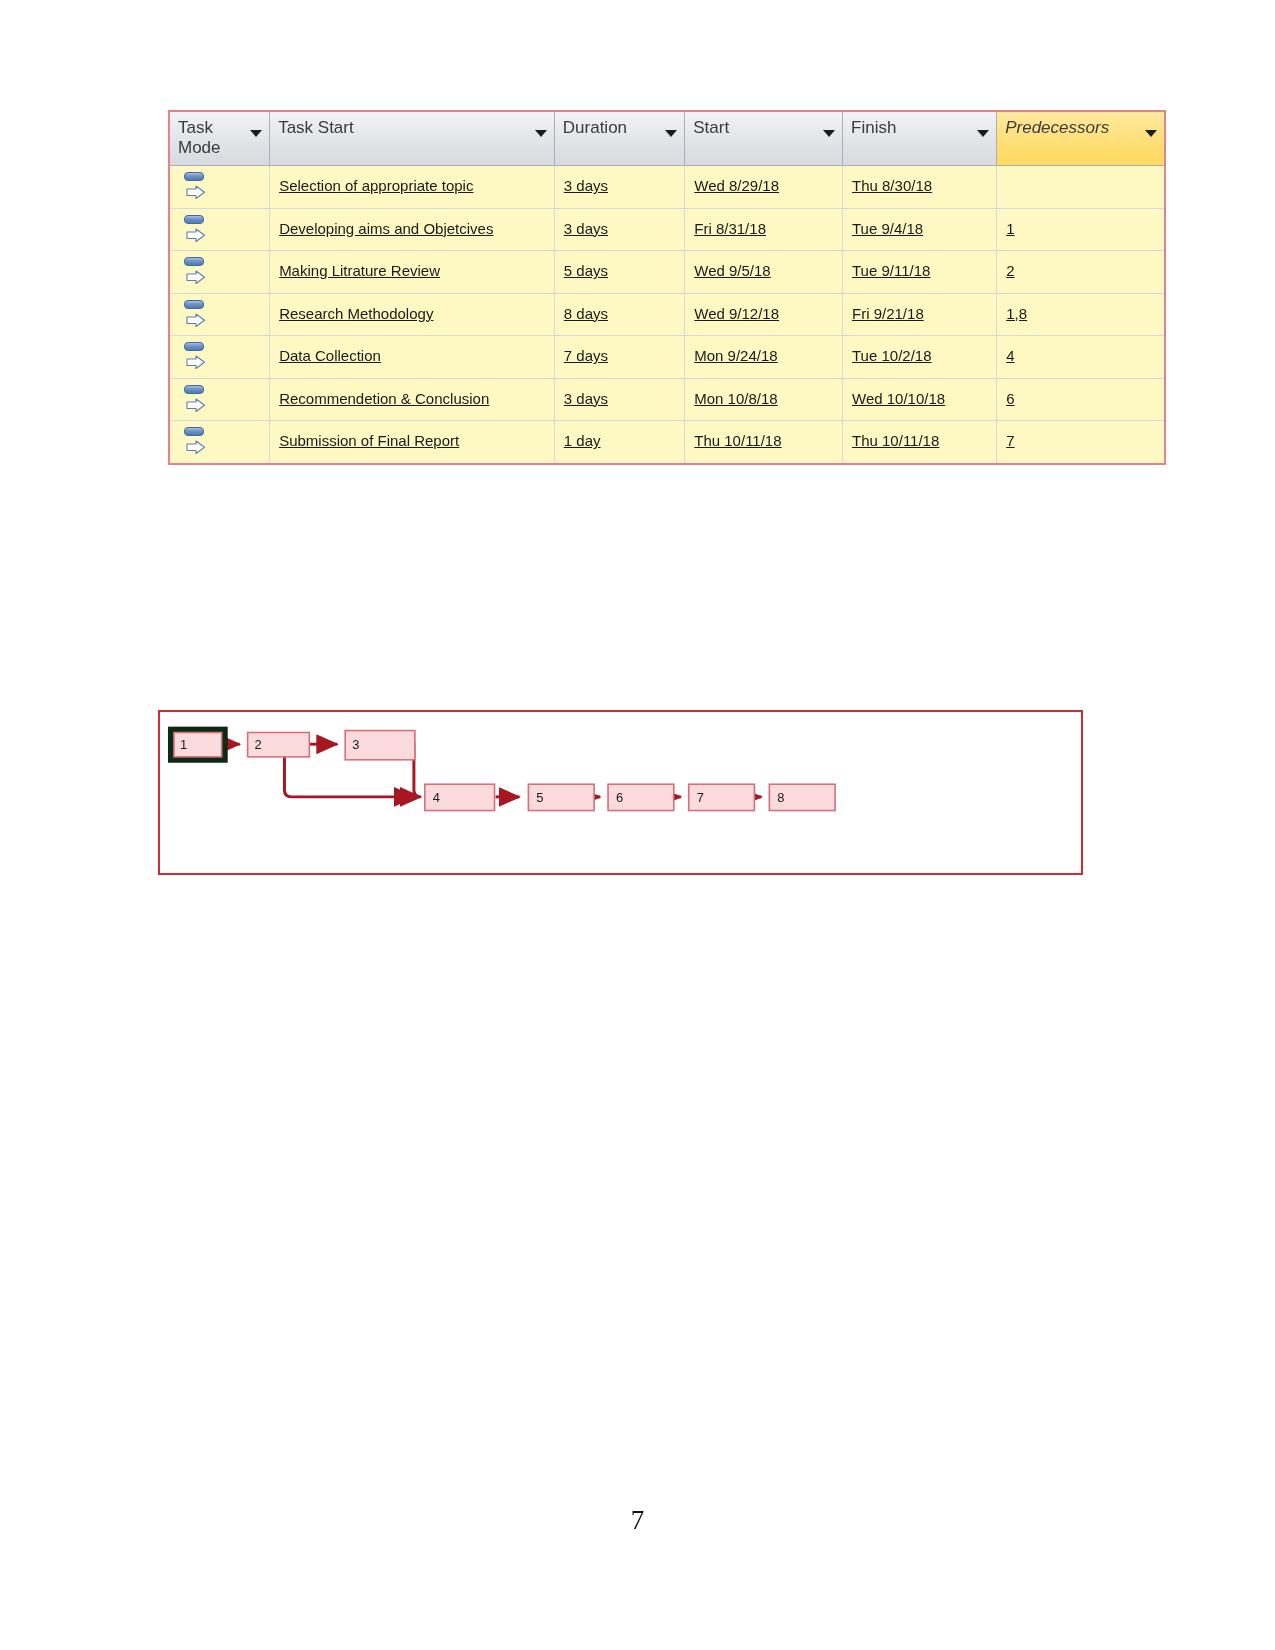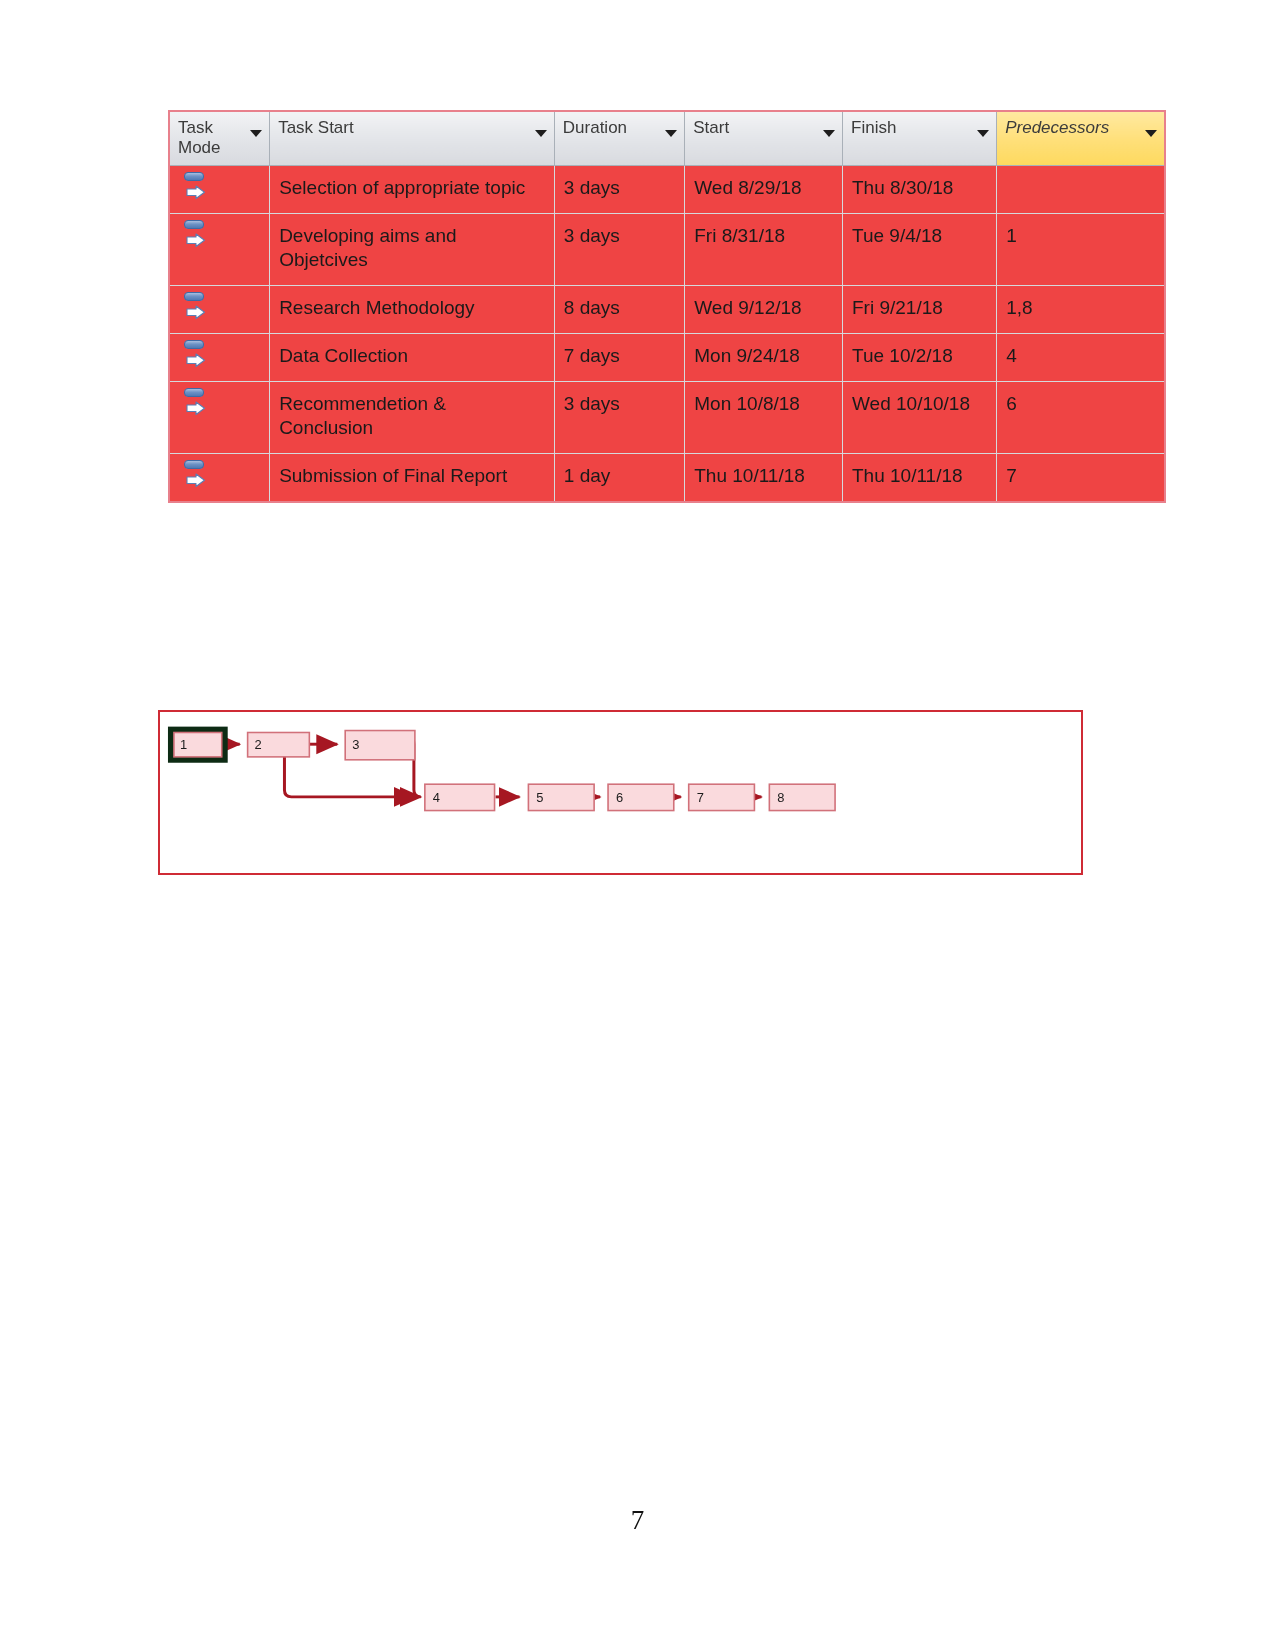--- a/index.html
+++ b/index.html
@@ -66,26 +66,27 @@
     width: 0; height: 0;
     border-left: 6px solid transparent;
     border-right: 6px solid transparent;
     border-top: 7px solid #1d1d1d;
   }
 
   table.task-table tbody td {
     border-right: 1px solid #d6d8dc;
     border-bottom: 1px solid #d6d8dc;
     padding: 10px 9px 12px 9px;
-    font-size: 19px;
+    font-size: 15px;
     color: #1a1a1a;
     vertical-align: top;
     line-height: 1.3;
     box-sizing: border-box;
-    background: #ef4444;
+    background: #fef9c3;
+    text-decoration: underline;
   }
   table.task-table tbody td.pred-cell { border-right: none; }
   table.task-table tbody td.mode-cell {
     padding: 6px 0 0 12px;
     border-right: 1px solid #d6d8dc;
   }
   table.task-table tbody tr:last-child td { border-bottom: none; }
 
   
   .mode-icon { position: relative; width: 28px; height: 34px; }
@@ -208,20 +209,35 @@
         </tr>
         <tr>
           <td class="mode-cell">
             <div class="mode-icon">
               <span class="bar"></span>
               <svg class="arw" viewBox="0 0 20 15">
                 <path d="M1,4 L10,4 L10,1 L18.5,7.2 L10,13.5 L10,10.5 L1,10.5 Z" fill="#ffffff" stroke="#5a7fb5" stroke-width="1.1" stroke-linejoin="round"></path>
               </svg>
             </div>
           </td>
+          <td>Making Litrature Review</td>
+          <td>5 days</td>
+          <td>Wed 9/5/18</td>
+          <td>Tue 9/11/18</td>
+          <td class="pred-cell">2</td>
+        </tr>
+        <tr>
+          <td class="mode-cell">
+            <div class="mode-icon">
+              <span class="bar"></span>
+              <svg class="arw" viewBox="0 0 20 15">
+                <path d="M1,4 L10,4 L10,1 L18.5,7.2 L10,13.5 L10,10.5 L1,10.5 Z" fill="#ffffff" stroke="#5a7fb5" stroke-width="1.1" stroke-linejoin="round"></path>
+              </svg>
+            </div>
+          </td>
           <td>Research Methodology</td>
           <td>8 days</td>
           <td>Wed 9/12/18</td>
           <td>Fri 9/21/18</td>
           <td class="pred-cell">1,8</td>
         </tr>
         <tr>
           <td class="mode-cell">
             <div class="mode-icon">
               <span class="bar"></span>

